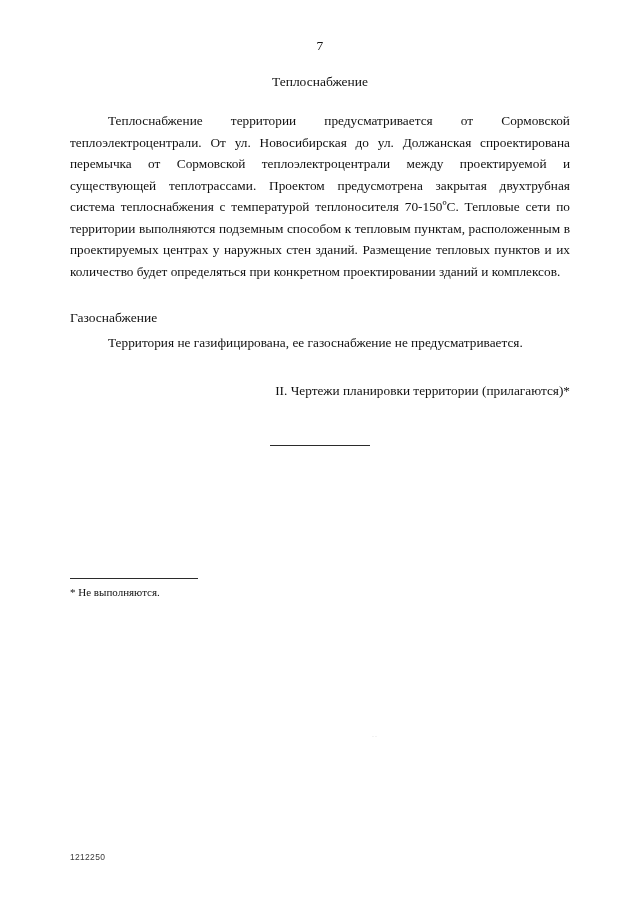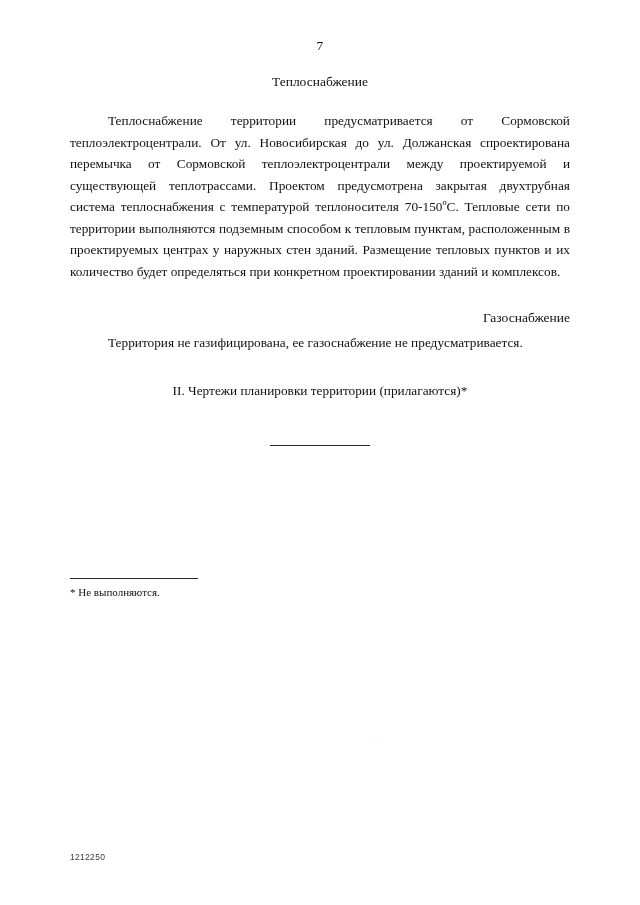--- a/index.html
+++ b/index.html
@@ -34,42 +34,42 @@
     font-size: 13.5px;
     margin-top: 38px;
     letter-spacing: 0.2px;
   }
   .heading {
     text-align: center;
     font-size: 13.5px;
     margin-top: 20px;
   }
   .heading-2 {
-    text-align: right;
+    text-align: left;
     font-size: 13.5px;
     margin-top: 28px;
   }
   p.body-par {
     font-size: 13.3px;
     line-height: 21.5px;
     text-align: justify;
     text-indent: 38px;
     margin: 0;
   }
   p.first-par {
     margin-top: 20px;
   }
   p.par-gap {
     margin-top: 6px;
   }
   p.par-tight {
     margin-top: 0;
   }
   .section-title {
-    text-align: center;
+    text-align: right;
     font-size: 13.3px;
     margin-top: 29px;
   }
   .divider {
     width: 100px;
     height: 1px;
     background: #2b2b2b;
     margin: 46px auto 0 auto;
   }
   .footnote-rule {

